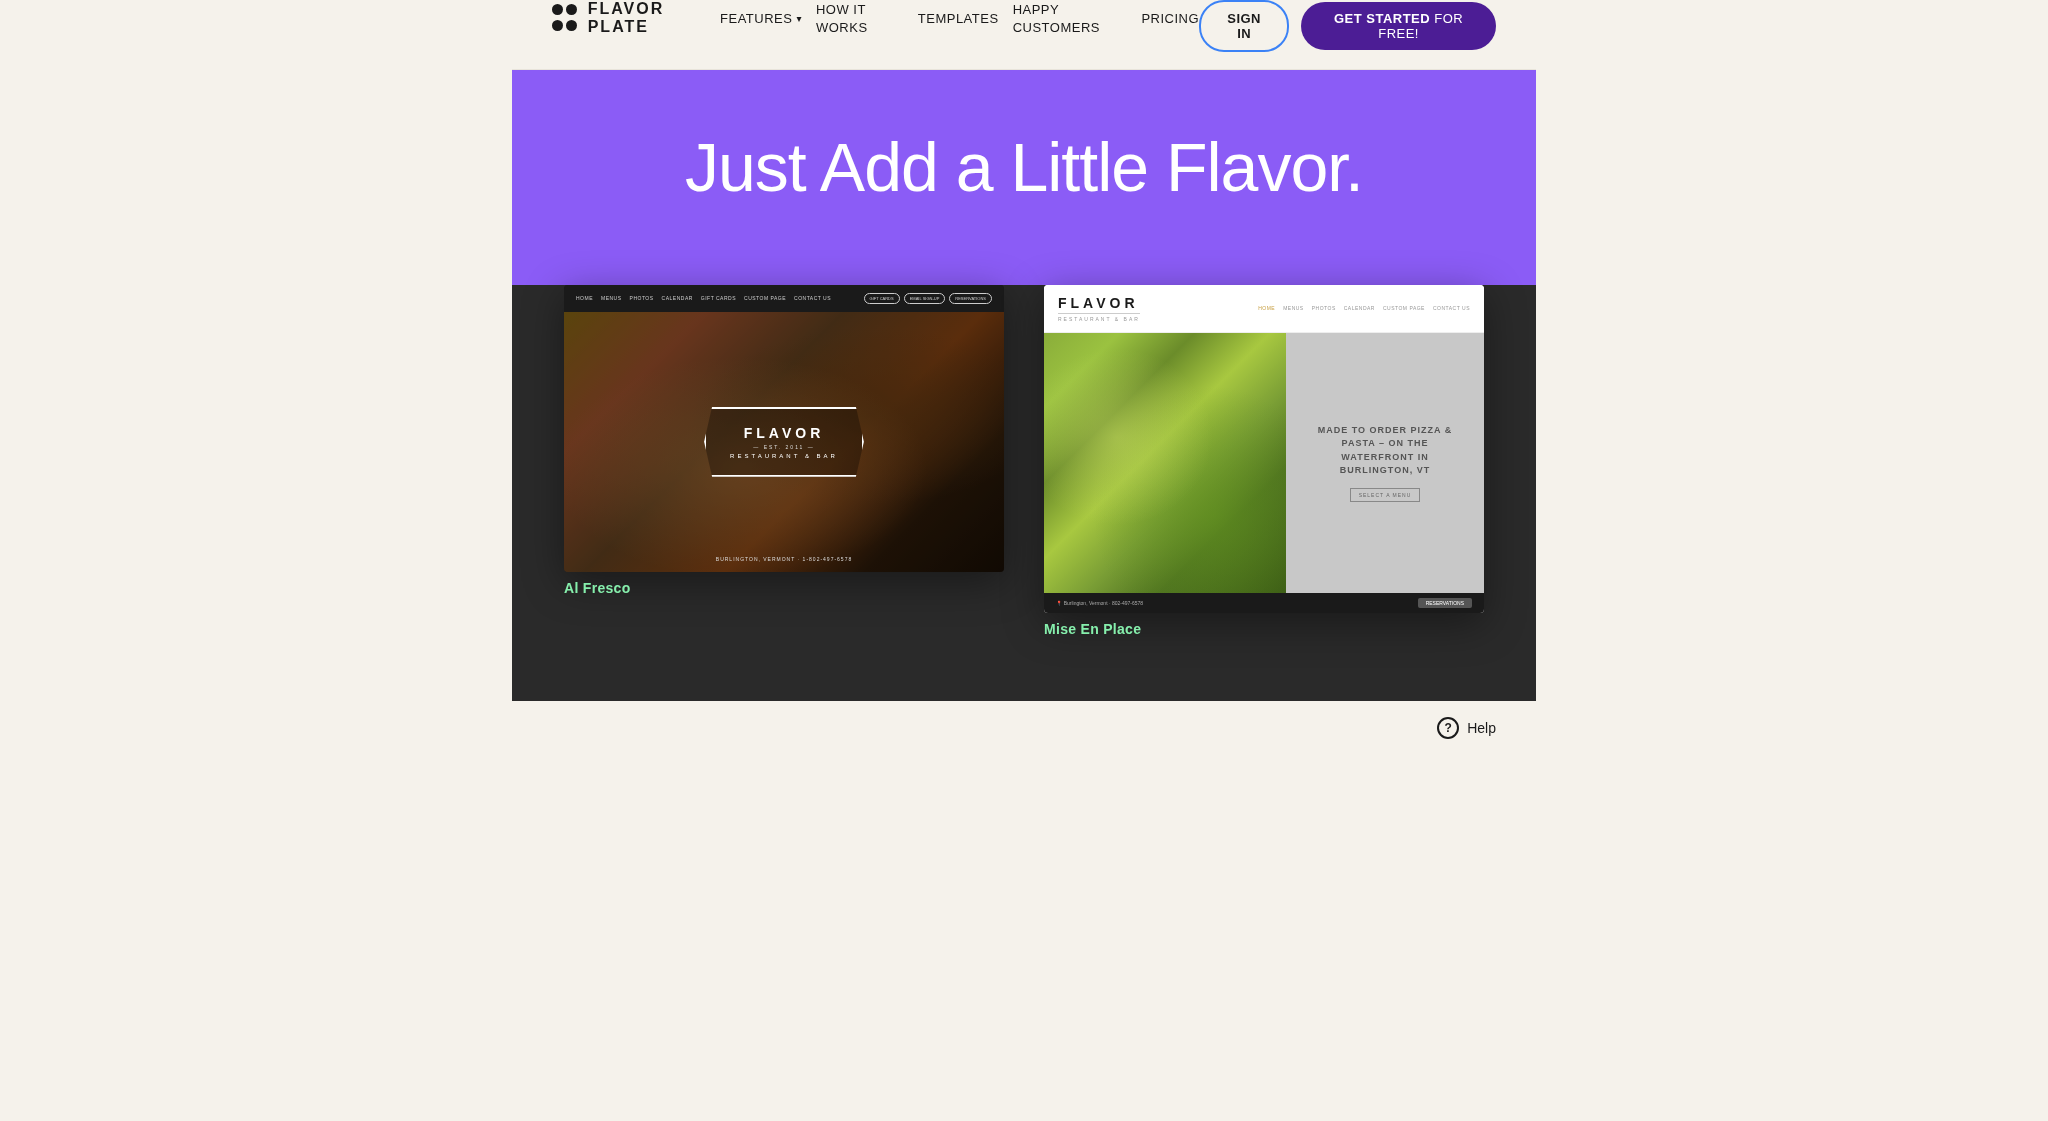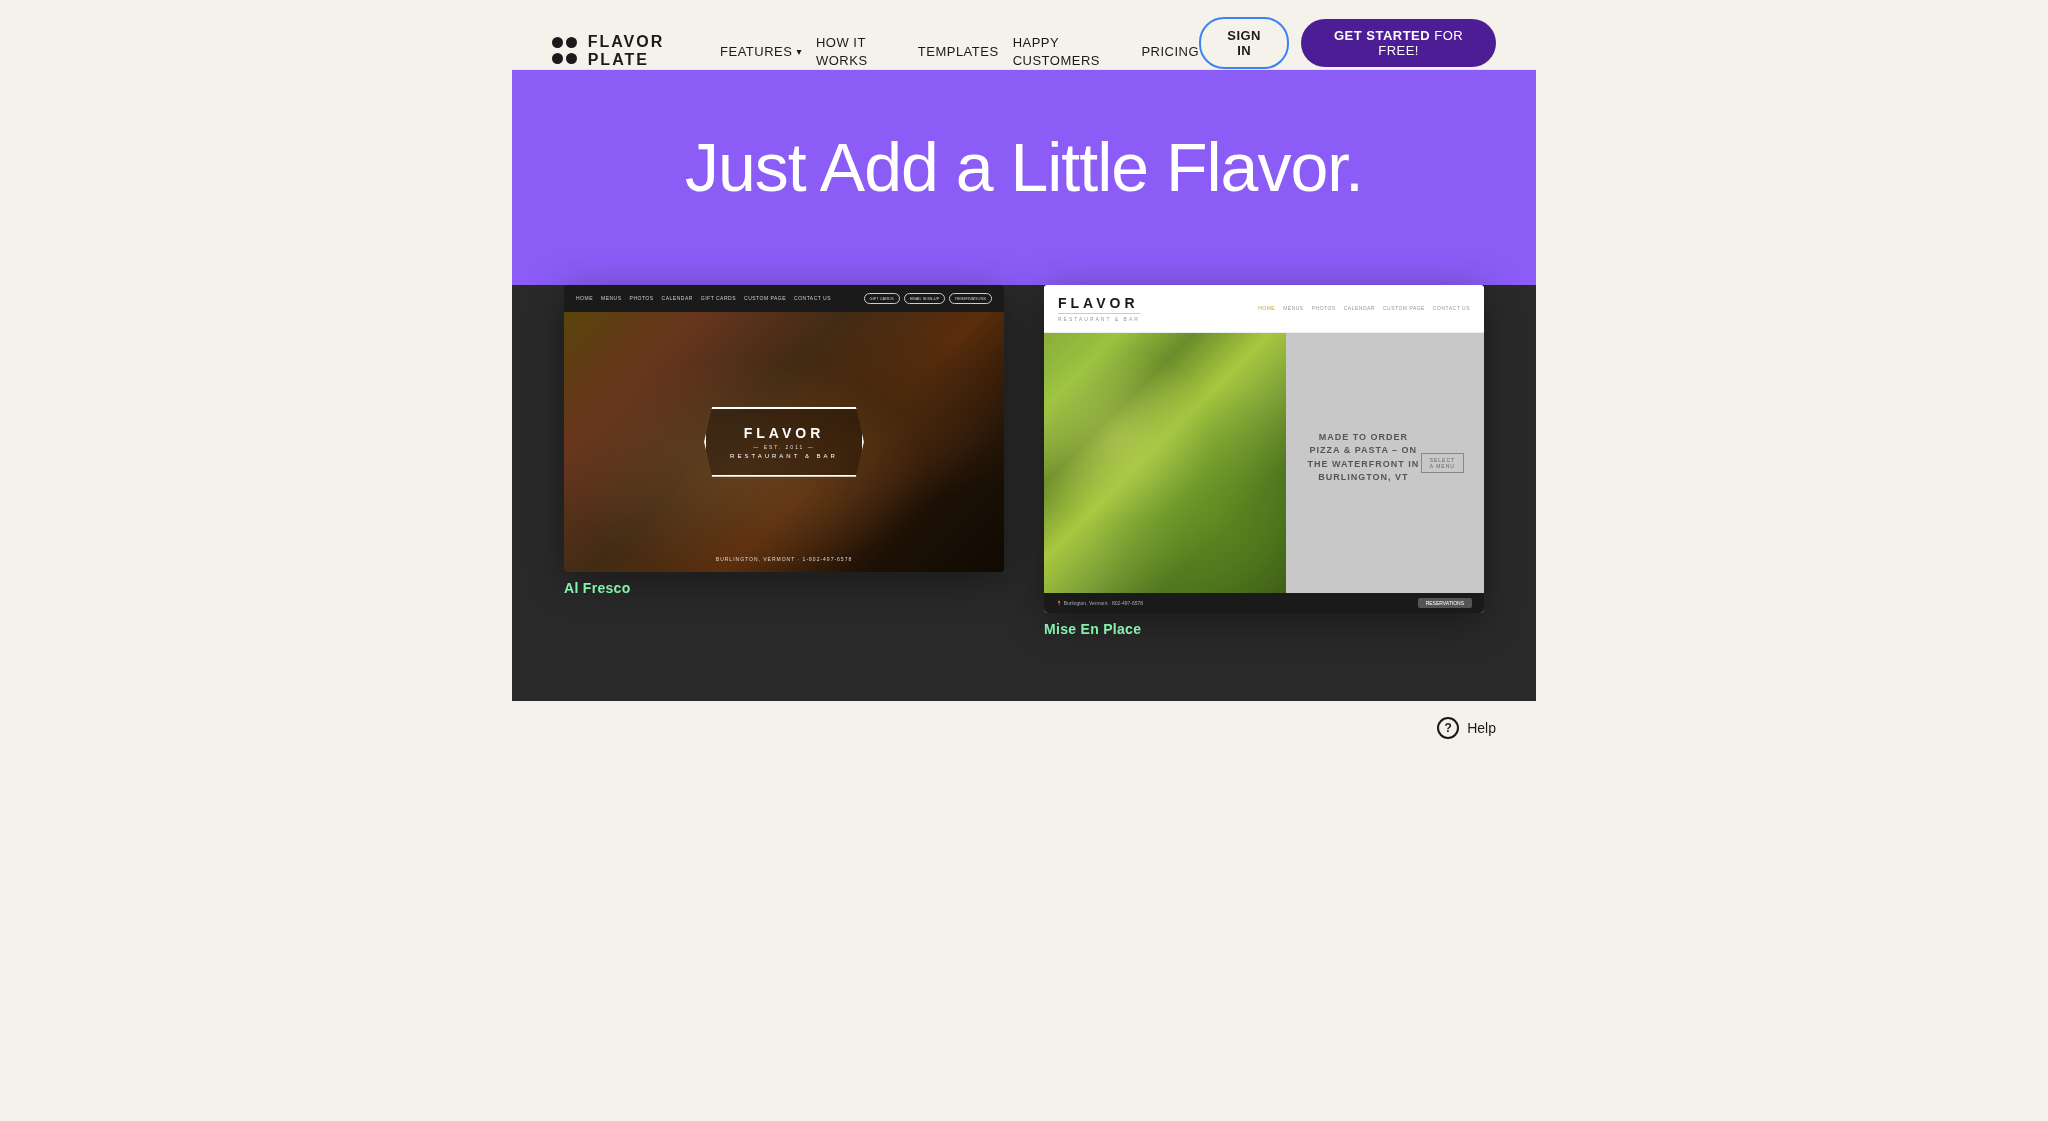--- a/index.html
+++ b/index.html
@@ -2,21 +2,21 @@
 <html><head>
   <meta charset="utf-8">
   <style>
     * { margin: 0; padding: 0; box-sizing: border-box; }
     body { font-family: 'Helvetica Neue', Arial, sans-serif; background: #f5f2eb; width: 1024px; margin: 0 auto; }
 
     
     .navbar {
       background: #f5f2eb;
       display: flex;
-      align-items: flex-end;
+      align-items: flex-start;
       justify-content: space-between;
       padding: 0 40px;
       height: 70px;
       border-bottom: 1px solid #e8e4da;
     }
     .logo-area {
       display: flex;
       align-items: center;
       gap: 10px;
     }
@@ -285,21 +285,21 @@
       position: absolute;
       inset: 0;
       background:
         radial-gradient(ellipse at 30% 40%, rgba(200,220,100,0.5) 0%, transparent 40%),
         radial-gradient(ellipse at 70% 70%, rgba(100,150,30,0.6) 0%, transparent 50%);
     }
     .t2-gray-panel {
       width: 45%;
       background: #c8c8c8;
       display: flex;
-      flex-direction: row;
+      flex-direction: column;
       align-items: center;
       justify-content: center;
       padding: 20px;
       text-align: center;
     }
     .t2-gray-panel p {
       font-size: 9px;
       font-weight: 700;
       color: #555;
       letter-spacing: 1px;

